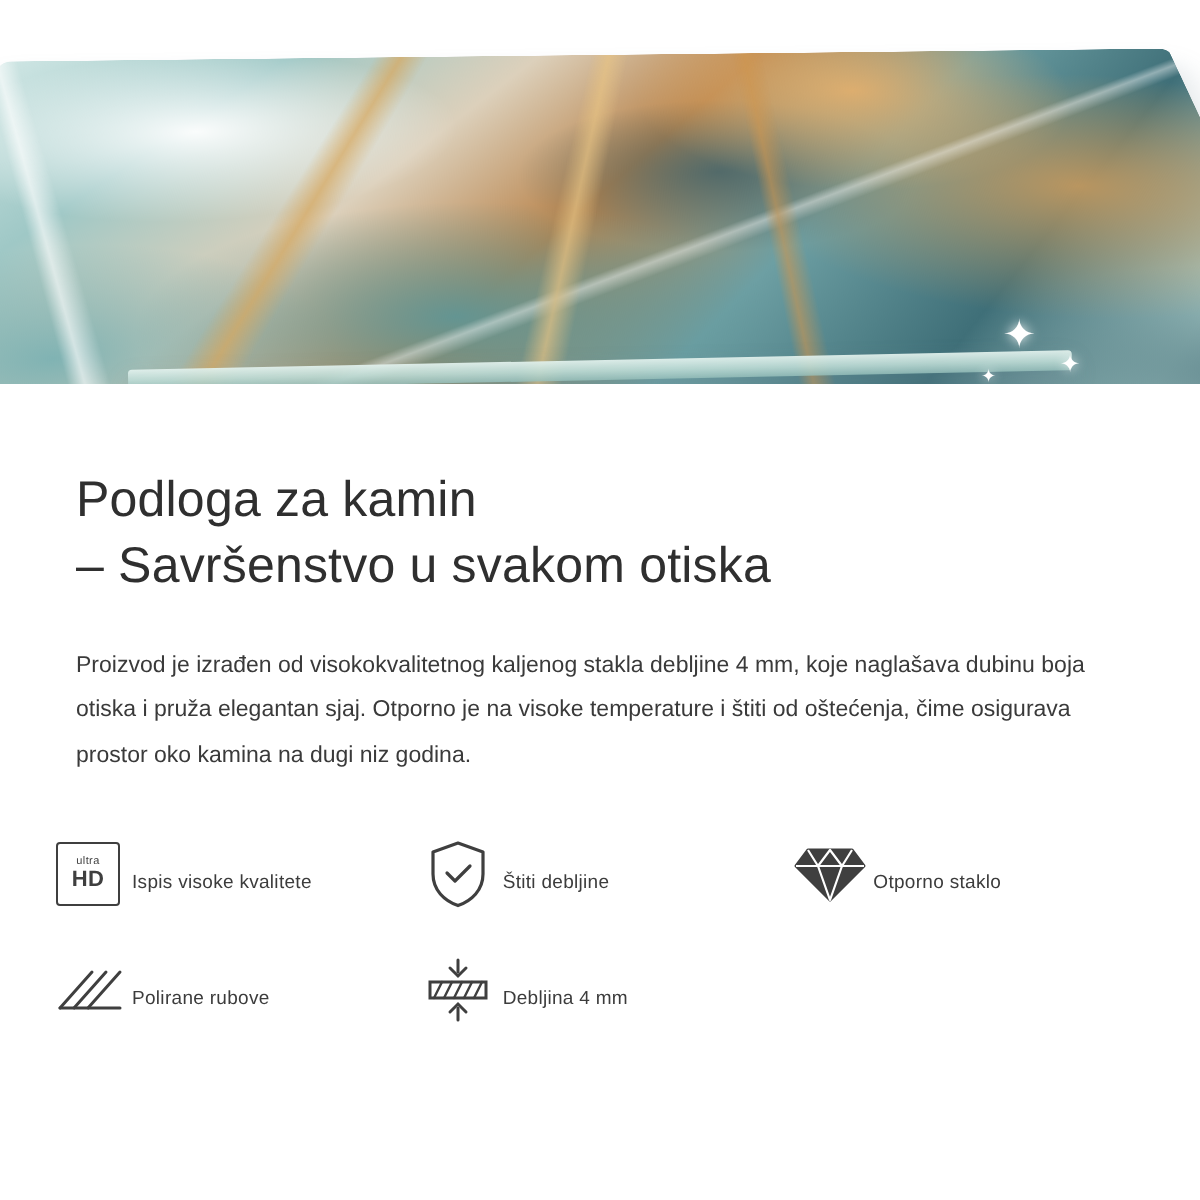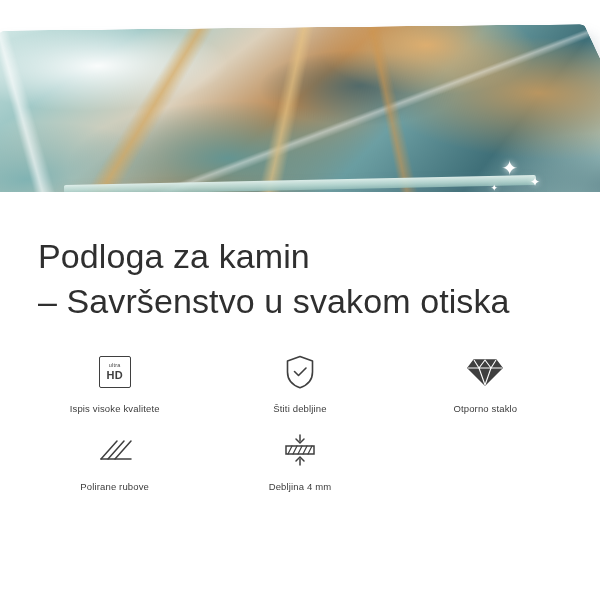--- a/index.html
+++ b/index.html
@@ -93,21 +93,21 @@
   .sparkle.s2 { right: 60px; top: 176px; font-size: 12px; }
   .sparkle.s3 { right: 102px; top: 184px; font-size: 9px; }
 
   
   .content {
     padding: 16px 38px 0 38px;
   }
   h1.title {
     margin: 0;
     font-weight: 400;
-    font-size: 34px;
+    font-size: 25px;
     line-height: 1.32;
     color: #2f2f2f;
     letter-spacing: 0.1px;
   }
   h1.title .line2 {
     display: block;
   }
   p.body {
     margin: 22px 0 0 0;
     font-size: 11.5px;
@@ -119,21 +119,21 @@
   
   .features {
     margin-top: 26px;
     padding: 0 22px;
     display: grid;
     grid-template-columns: repeat(3, 1fr);
     grid-row-gap: 14px;
   }
   .feature {
     display: flex;
-    flex-direction: column;
+    flex-direction: row;
     align-items: center;
     text-align: left;
   }
   .feature-icon {
     width: 44px;
     height: 44px;
     display: flex;
     align-items: center;
     justify-content: center;
     color: #3f3f3f;
@@ -180,20 +180,21 @@
     <span class="sparkle s1">✦</span>
     <span class="sparkle s2">✦</span>
     <span class="sparkle s3">✦</span>
   </div>
 
   <div class="content">
     <h1 class="title">
       <span>Podloga za kamin</span>
       <span class="line2">– Savršenstvo u svakom otiska</span>
     </h1>
+    <p class="body">Proizvod je izrađen od visokokvalitetnog kaljenog stakla debljine 4 mm, koje naglašava dubinu boja otiska i pruža elegantan sjaj. Otporno je na visoke temperature i štiti od oštećenja, čime osigurava prostor oko kamina na dugi niz godina.</p>
   </div>
 
   <div class="features">
 
 
     <div class="feature">
       <div class="feature-icon">
         <div class="hd-box">
           <span class="u">ultra</span>
           <span class="hd">HD</span>

